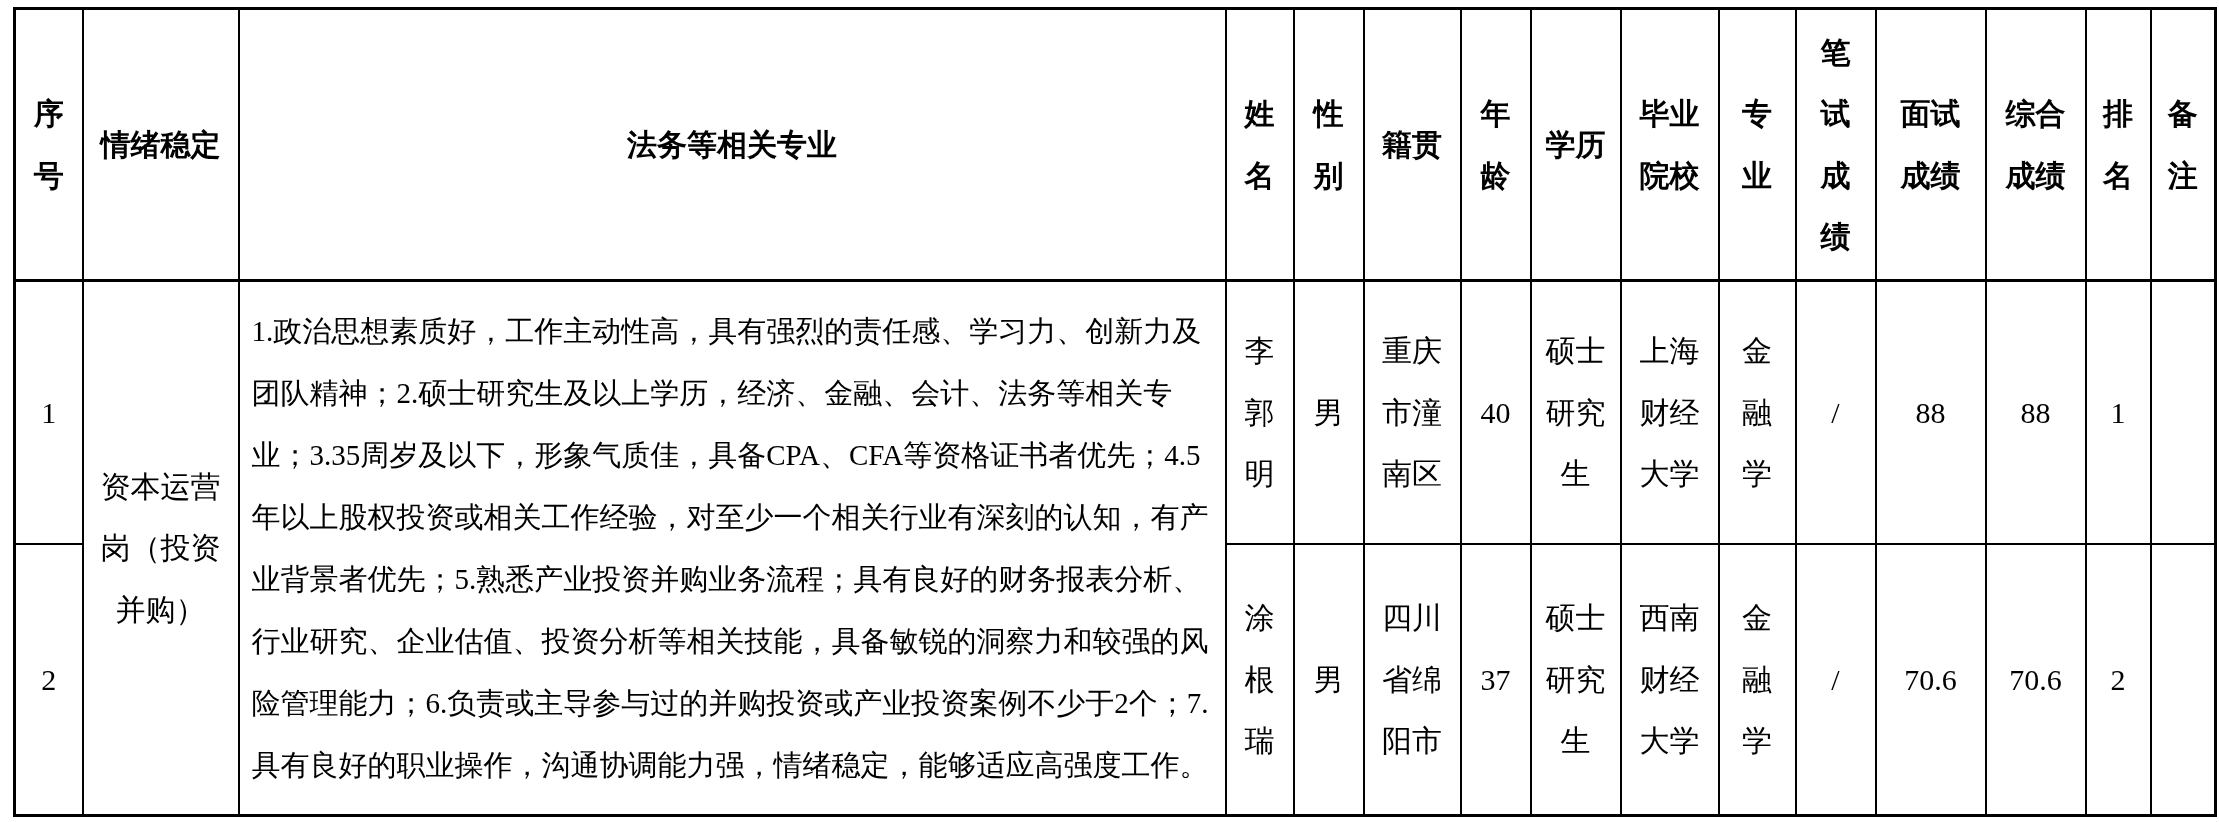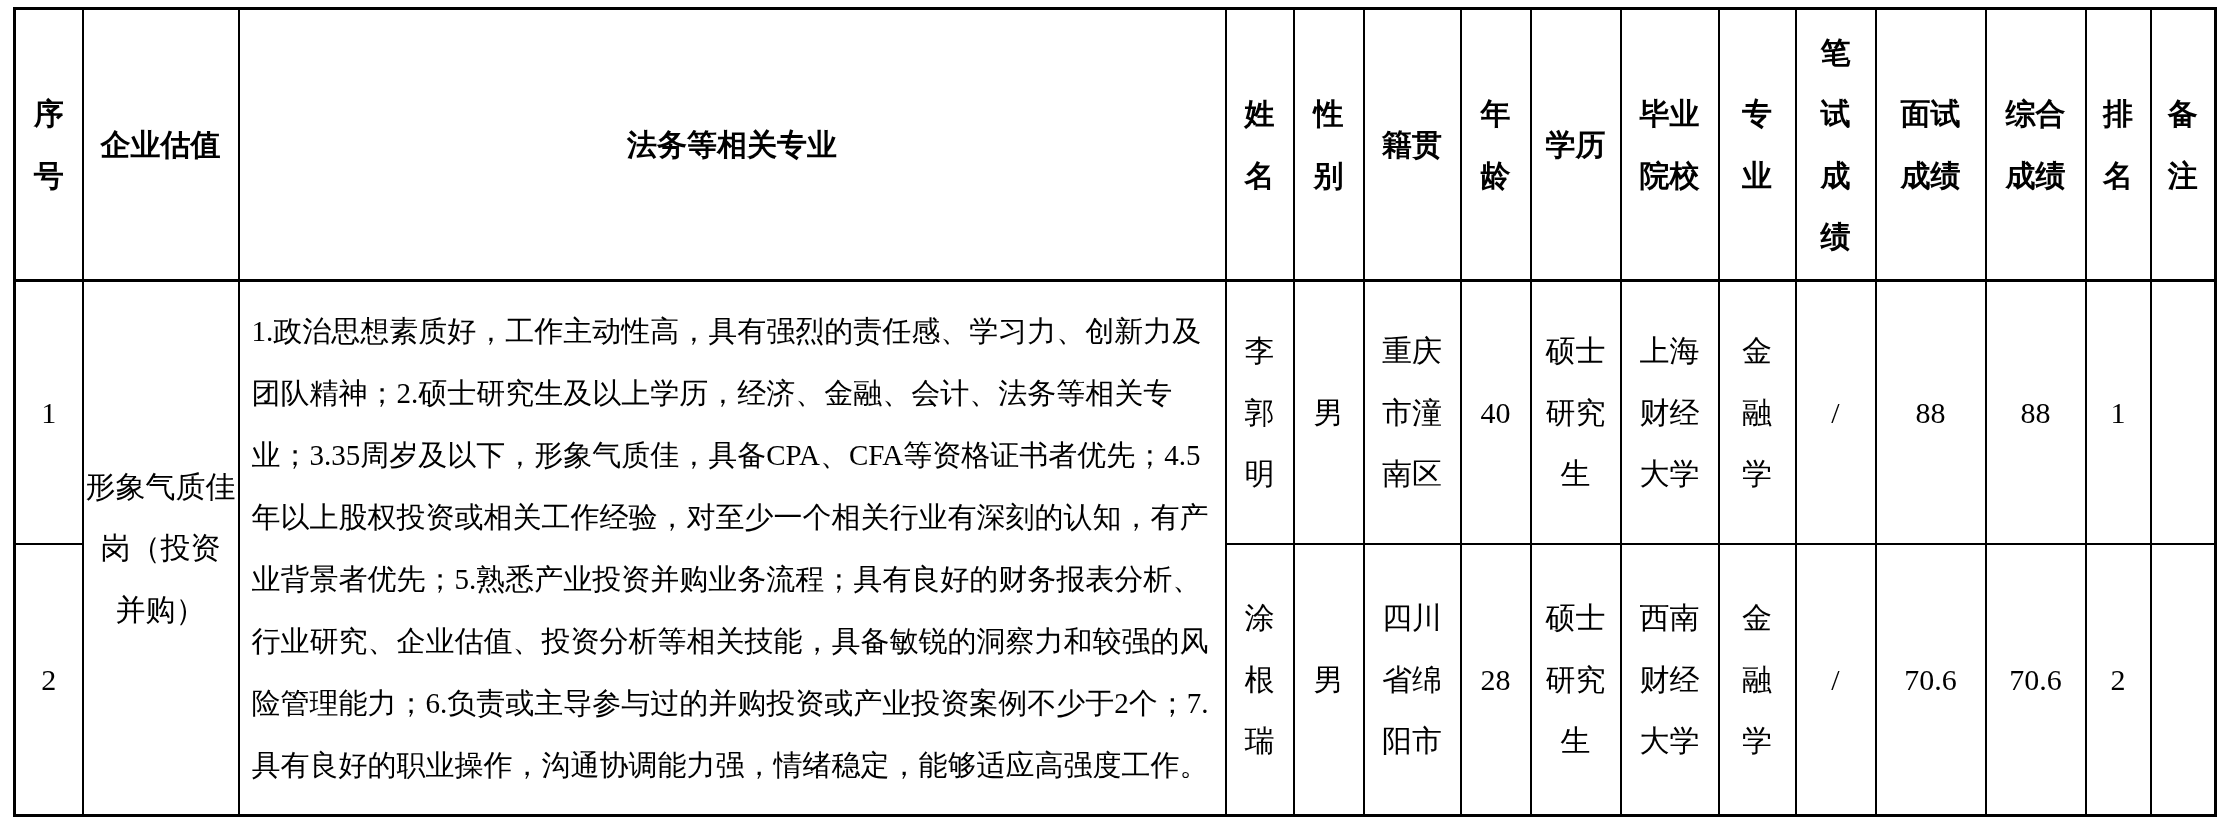--- a/index.html
+++ b/index.html
@@ -93,21 +93,21 @@
         <col class="c-written">
         <col class="c-interview">
       <col class="c-overall">
         <col class="c-rank">
         <col class="c-remark">
     </colgroup>
     <thead>
       <tr class="header-row">
         <th>序
 号</th>
-        <th>企业估值</th>
+        <th>情绪稳定</th>
         <th>法务等相关专业</th>
         <th>姓
 名</th>
         <th>性
 别</th>
         <th>籍贯</th>
         <th>年
 龄</th>
         <th>学历</th>
         <th>毕业
@@ -124,21 +124,21 @@
 成绩</th>
         <th>排
 名</th>
         <th>备
 注</th>
       </tr>
     </thead>
     <tbody>
       <tr class="data-row-1">
         <td>1</td>
-        <td rowspan="2">形象气质佳
+        <td rowspan="2">资本运营
 岗（投资
 并购）</td>
         <td rowspan="2" class="req-cell">1.政治思想素质好，工作主动性高，具有强烈的责任感、学习力、创新力及团队精神；2.硕士研究生及以上学历，经济、金融、会计、法务等相关专业；3.35周岁及以下，形象气质佳，具备CPA、CFA等资格证书者优先；4.5年以上股权投资或相关工作经验，对至少一个相关行业有深刻的认知，有产业背景者优先；5.熟悉产业投资并购业务流程；具有良好的财务报表分析、行业研究、企业估值、投资分析等相关技能，具备敏锐的洞察力和较强的风险管理能力；6.负责或主导参与过的并购投资或产业投资案例不少于2个；7.具有良好的职业操作，沟通协调能力强，情绪稳定，能够适应高强度工作。</td>
         <td>李
 郭
 明</td>
         <td>男</td>
         <td>重庆
 市潼
 南区</td>
@@ -160,21 +160,21 @@
       </tr>
       <tr class="data-row-2">
         <td>2</td>
         <td>涂
 根
 瑞</td>
         <td>男</td>
         <td>四川
 省绵
 阳市</td>
-        <td>28</td>
+        <td>37</td>
         <td>硕士
 研究
 生</td>
         <td>西南
 财经
 大学</td>
         <td>金
 融
 学</td>
         <td>/</td>

